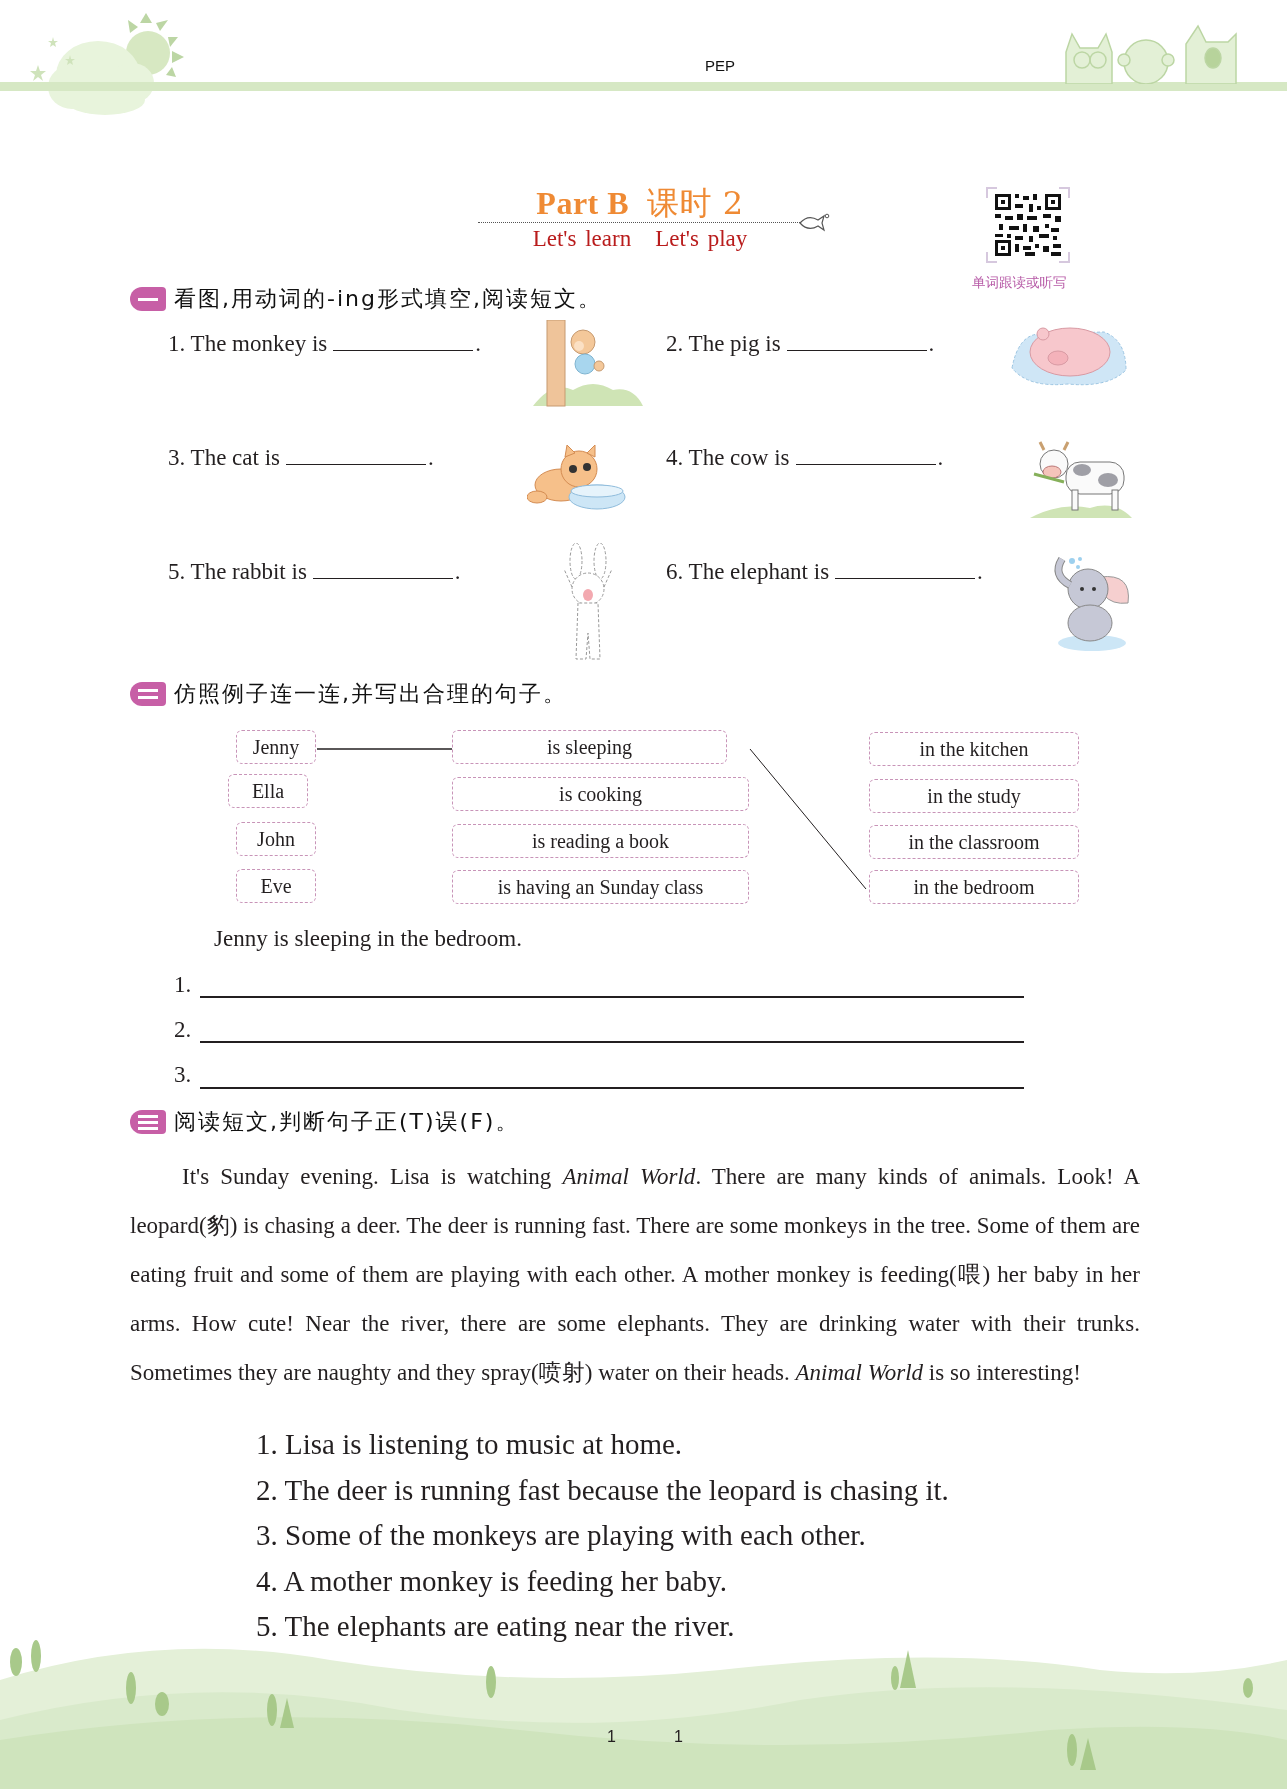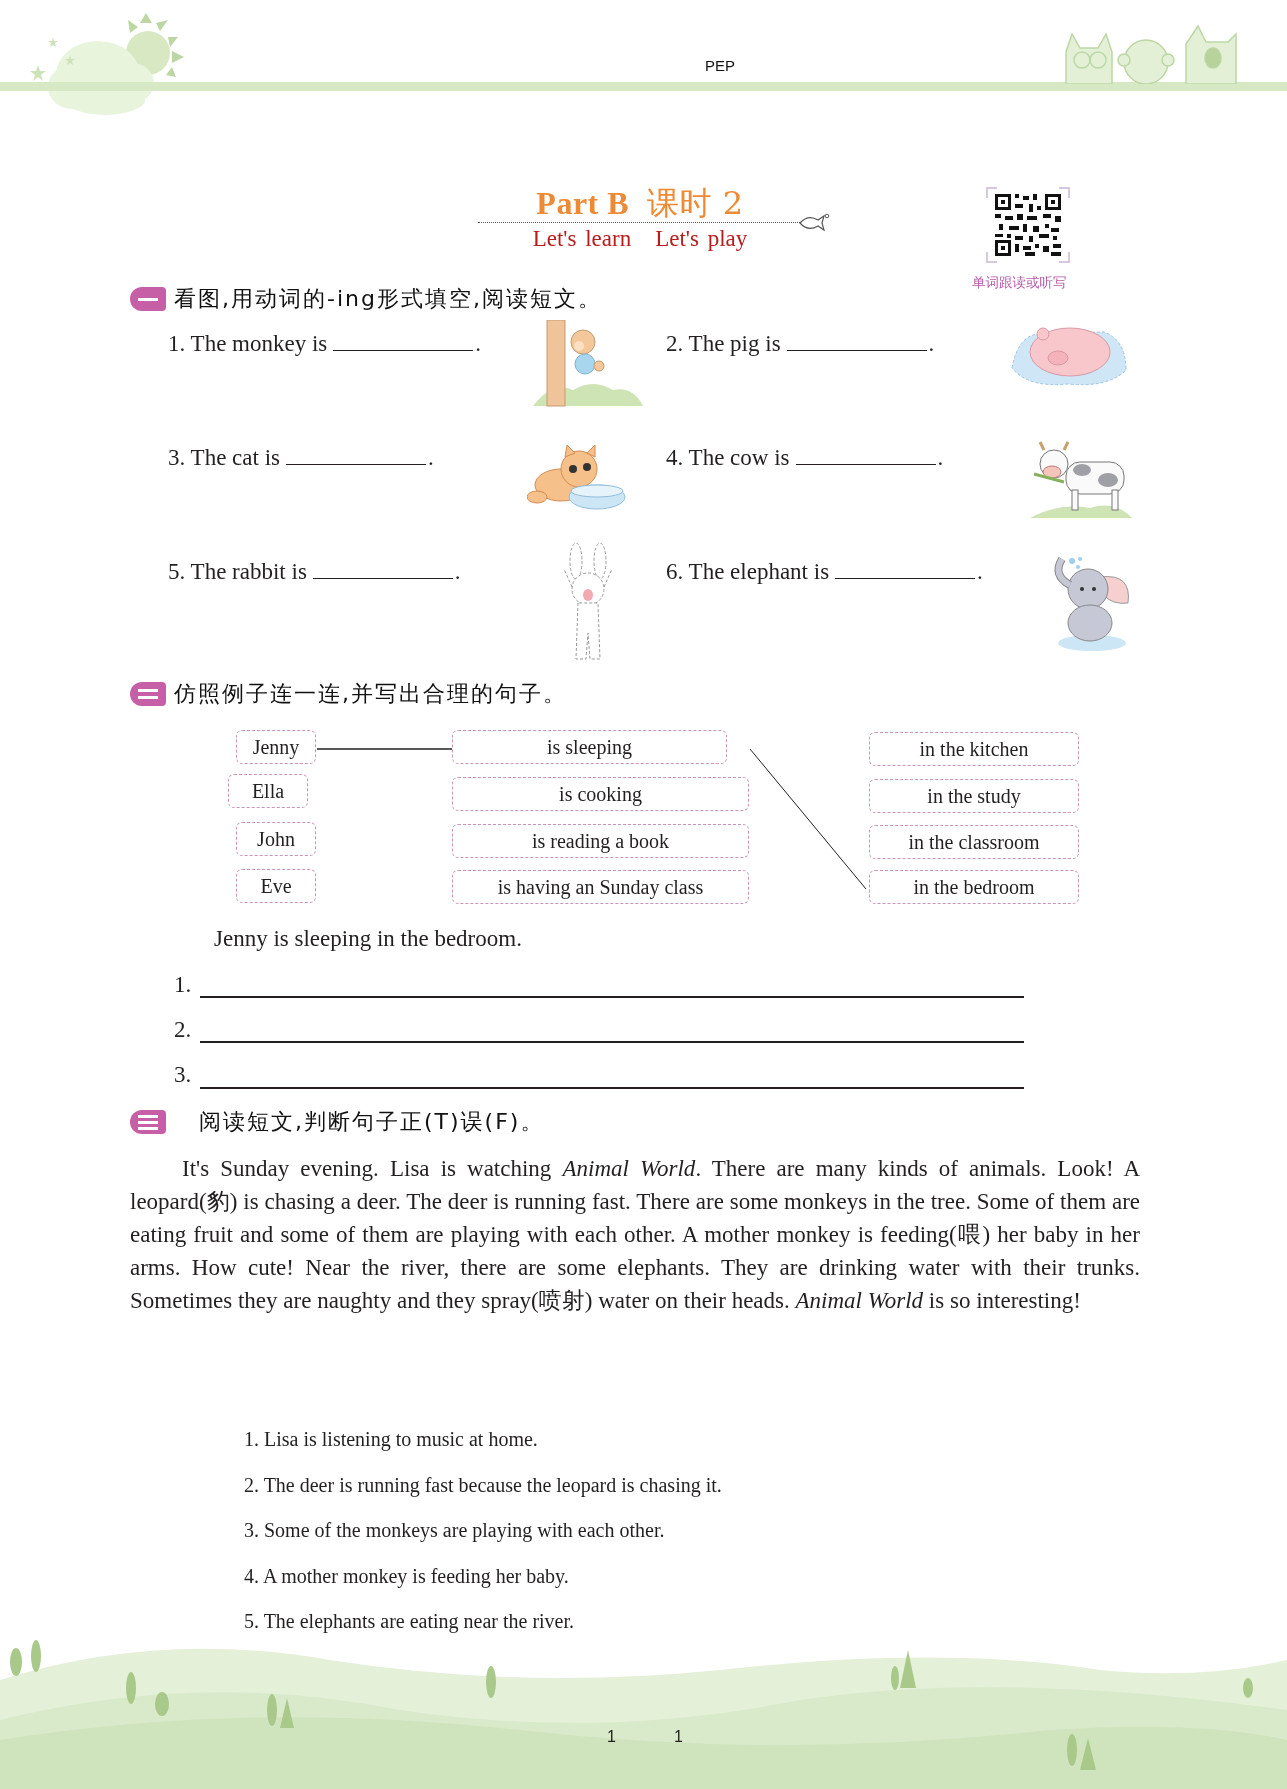--- a/index.html
+++ b/index.html
@@ -32,24 +32,24 @@
   .q { font-size:23px; white-space:nowrap; }
   .blank { display:inline-block; border-bottom:1.5px solid #231f20; width:140px; height:20px; margin:0 2px 0 6px; vertical-align:baseline; }
 
   
   .box { border:1.5px dashed #c894b8; border-radius:6px; height:34px; box-sizing:border-box; display:flex; align-items:center; justify-content:center; font-size:20px; white-space:nowrap; }
   .example { left:214px; top:926px; font-size:23px; }
   .wline-num { font-size:23px; }
   .wline { height:1.5px; background:#231f20; }
 
   
-  .para { left:130px; width:1010px; top:1152px; font-size:23px; line-height:33px; text-align:justify; }
+  .para { left:130px; width:1010px; top:1152px; font-size:23px; line-height:49px; text-align:justify; }
   .para .indent { display:inline-block; width:52px; }
   .para i { font-style:italic; }
-  .tf { left:244px; font-size:20px; }
+  .tf { left:256px; font-size:29px; }
 
   
   .footer { left:0; top:1640px; width:1287px; height:149px; }
   .pnum { top:1728px; font-size:16px; font-family:"Liberation Sans",sans-serif; }
 </style>
 </head>
 <body>
 
 <div class="abs" style="left:0;top:0;width:1287px;height:120px;">
   <svg class="abs" style="left:20px;top:5px;" width="180" height="110" viewBox="0 0 180 110">
@@ -280,21 +280,21 @@
 
 <div class="abs example">Jenny is sleeping in the bedroom.</div>
 
 <div class="abs wline-num" style="left:174px;top:972px;">1.</div>
 <div class="abs wline" style="left:200px;top:996px;width:824px;"></div>
 <div class="abs wline-num" style="left:174px;top:1017px;">2.</div>
 <div class="abs wline" style="left:200px;top:1041px;width:824px;"></div>
 <div class="abs wline-num" style="left:174px;top:1062px;">3.</div>
 <div class="abs wline" style="left:200px;top:1087px;width:824px;"></div>
 
-<div class="abs sec" style="top:1108px;gap:25px;">
+<div class="abs sec" style="top:1108px;">
   <div class="badge">
       <div class="stroke" style="top:5px;"></div>
       <div class="stroke" style="top:11px;"></div>
       <div class="stroke" style="top:17px;"></div>
     </div>
   <span class="sec-text">阅读短文,判断句子正(T)误(F)。</span>
 </div>
 
 <div class="abs para"><span class="indent"></span><span>It's Sunday evening. Lisa is watching </span><i>Animal World</i><span>. There are many kinds of animals. Look! A leopard(豹) is chasing a deer. The deer is running fast. There are some monkeys in the tree. Some of them are eating fruit and some of them are playing with each other. A mother monkey is feeding(喂) her baby in her arms. How cute! Near the river, there are some elephants. They are drinking water with their trunks. Sometimes they are naughty and they spray(喷射) water on their heads. </span><i>Animal World</i><span> is so interesting!</span></div>
 

